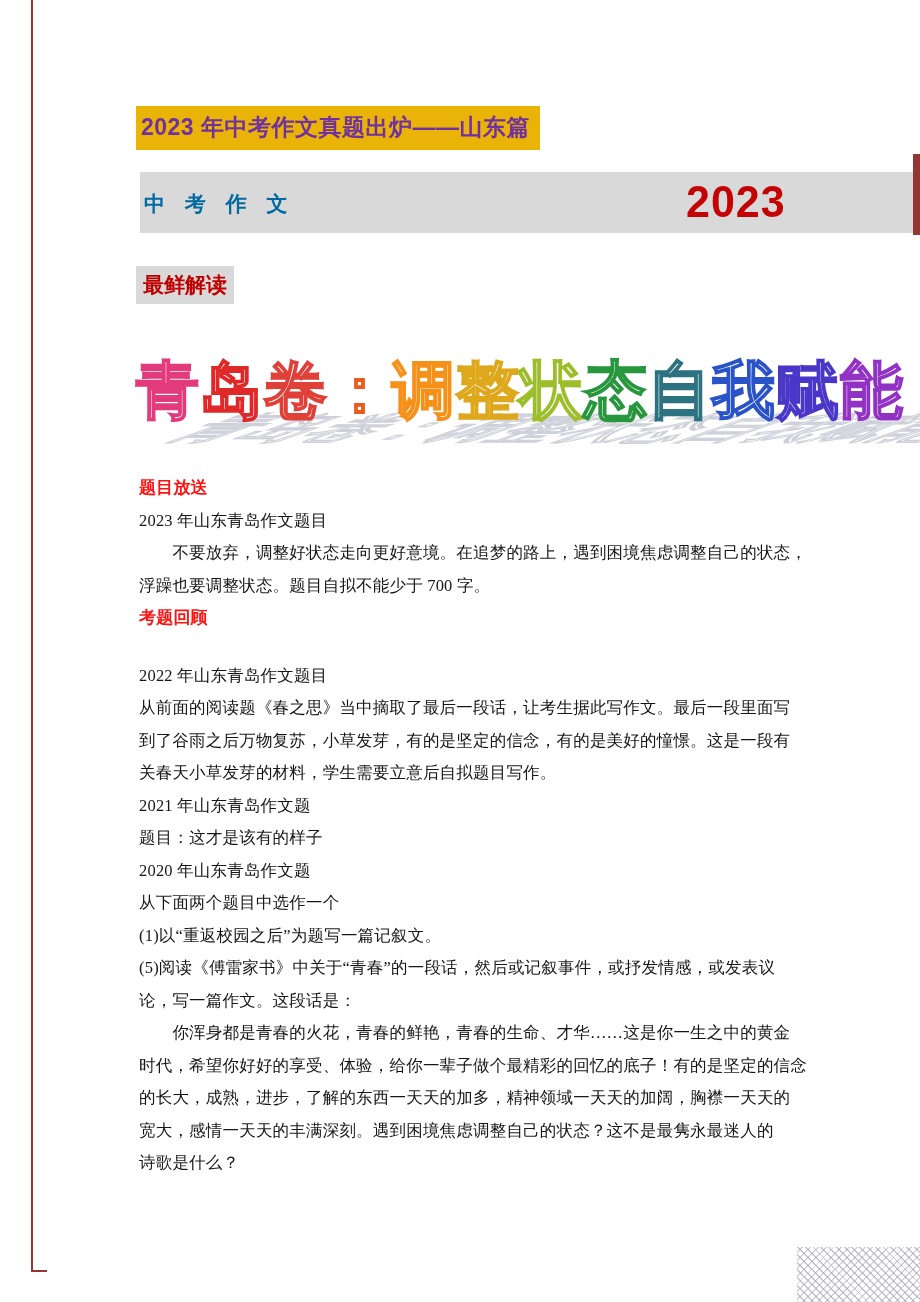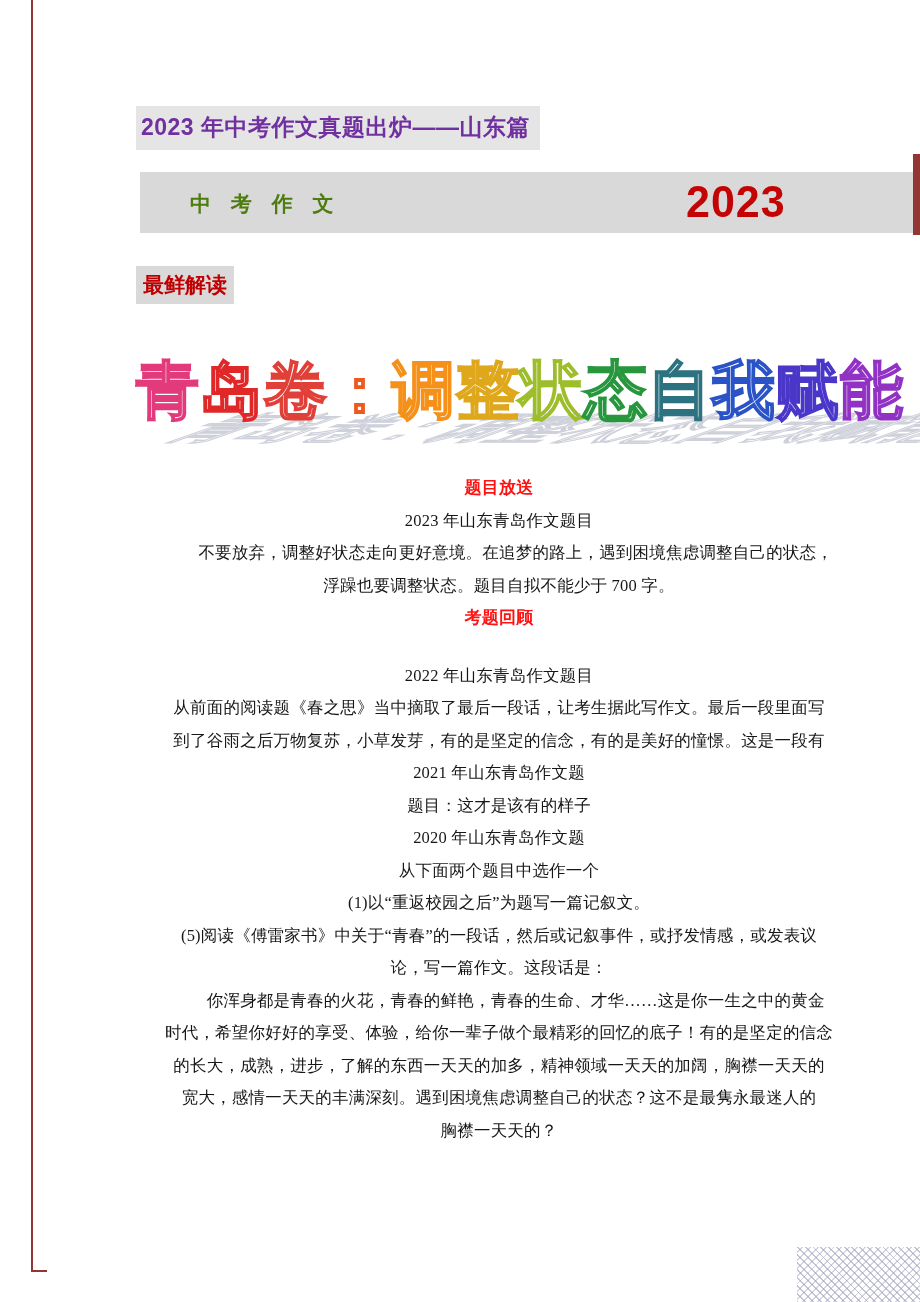--- a/index.html
+++ b/index.html
@@ -38,36 +38,36 @@
            font-weight:700;font-size:63px;line-height:1.25;letter-spacing:1px;}
   .wa-main{z-index:2;}
   .wa-main span{-webkit-text-stroke-width:1.8px;-webkit-text-fill-color:rgba(255,255,255,0.04);}
   .wa-shadow{z-index:1;left:2px;top:18px;transform:scaleY(.5) skewX(-55deg);
              transform-origin:12% 100%;opacity:.85;}
   .wa-shadow span{-webkit-text-stroke-width:1.2px;-webkit-text-fill-color:transparent;}
 
   
   .content{position:absolute;left:139px;top:472px;width:720px;
            font-family:"Liberation Serif","DejaVu Serif",serif;color:#161616;}
-  .line{height:32.5px;line-height:32.5px;font-size:16.5px;letter-spacing:.2px;white-space:nowrap;text-align:center;}
+  .line{height:32.5px;line-height:32.5px;font-size:16.5px;letter-spacing:.2px;white-space:nowrap;}
   .line.h{font-weight:700;font-size:17px;}
   .line.sp{height:25px;}
 </style>
 </head>
 <body>
 
 <div class="page">
 
   <div class="left-rule" style="background-color: rgb(148, 54, 52);"></div>
   <div class="left-rule-foot" style="background-color: rgb(148, 54, 52);"></div>
 
-  <h1 class="doc-title" style="color: rgb(112, 48, 160); background-color: #e5e5e5;">2023 年中考作文真题出炉——山东篇</h1>
+  <h1 class="doc-title" style="color: rgb(112, 48, 160); background-color: #eab308;">2023 年中考作文真题出炉——山东篇</h1>
 
   <div class="banner" style="background-color: rgb(217, 217, 217);">
-    <span class="banner-brand" style="color: #4d7c0f; margin-left: 46px;">中 考 作 文</span>
+    <span class="banner-brand" style="color: #0369a1;">中 考 作 文</span>
     <span class="banner-year" style="color: rgb(196, 4, 4);">2023</span>
   </div>
 
   <div class="right-mark" style="background-color: rgb(148, 54, 52);"></div>
 
   <div class="fresh" style="color: rgb(192, 0, 0); background-color: rgb(217, 217, 217);">最鲜解读</div>
 
   <div class="wordart">
     <div class="wa-line wa-shadow" id="wa-shadow"><span style="color: rgb(198, 200, 212); -webkit-text-stroke-color: rgb(198, 200, 212);">青</span><span style="color: rgb(198, 200, 212); -webkit-text-stroke-color: rgb(198, 200, 212);">岛</span><span style="color: rgb(198, 200, 212); -webkit-text-stroke-color: rgb(198, 200, 212);">卷</span><span style="color: rgb(198, 200, 212); -webkit-text-stroke-color: rgb(198, 200, 212);">：</span><span style="color: rgb(198, 200, 212); -webkit-text-stroke-color: rgb(198, 200, 212);">调</span><span style="color: rgb(198, 200, 212); -webkit-text-stroke-color: rgb(198, 200, 212);">整</span><span style="color: rgb(198, 200, 212); -webkit-text-stroke-color: rgb(198, 200, 212);">状</span><span style="color: rgb(198, 200, 212); -webkit-text-stroke-color: rgb(198, 200, 212);">态</span><span style="color: rgb(198, 200, 212); -webkit-text-stroke-color: rgb(198, 200, 212);">自</span><span style="color: rgb(198, 200, 212); -webkit-text-stroke-color: rgb(198, 200, 212);">我</span><span style="color: rgb(198, 200, 212); -webkit-text-stroke-color: rgb(198, 200, 212);">赋</span><span style="color: rgb(198, 200, 212); -webkit-text-stroke-color: rgb(198, 200, 212);">能</span></div>
     <div class="wa-line wa-main" id="wa-main"><span style="color: rgb(226, 58, 122); -webkit-text-stroke-color: rgb(226, 58, 122);">青</span><span style="color: rgb(224, 40, 40); -webkit-text-stroke-color: rgb(224, 40, 40);">岛</span><span style="color: rgb(224, 64, 56); -webkit-text-stroke-color: rgb(224, 64, 56);">卷</span><span style="color: rgb(238, 90, 30); -webkit-text-stroke-color: rgb(238, 90, 30);">：</span><span style="color: rgb(245, 144, 24); -webkit-text-stroke-color: rgb(245, 144, 24);">调</span><span style="color: rgb(223, 168, 28); -webkit-text-stroke-color: rgb(223, 168, 28);">整</span><span style="color: rgb(157, 190, 42); -webkit-text-stroke-color: rgb(157, 190, 42);">状</span><span style="color: rgb(39, 150, 60); -webkit-text-stroke-color: rgb(39, 150, 60);">态</span><span style="color: rgb(44, 114, 128); -webkit-text-stroke-color: rgb(44, 114, 128);">自</span><span style="color: rgb(43, 83, 200); -webkit-text-stroke-color: rgb(43, 83, 200);">我</span><span style="color: rgb(74, 54, 200); -webkit-text-stroke-color: rgb(74, 54, 200);">赋</span><span style="color: rgb(146, 50, 196); -webkit-text-stroke-color: rgb(146, 50, 196);">能</span></div>
@@ -76,29 +76,30 @@
   <div class="content" id="content">
       <div class="line h" style="color: rgb(254, 18, 18);">题目放送</div>
       <div class="line p">2023 年山东青岛作文题目</div>
       <div class="line p">　　不要放弃，调整好状态走向更好意境。在追梦的路上，遇到困境焦虑调整自己的状态，</div>
       <div class="line p">浮躁也要调整状态。题目自拟不能少于 700 字。</div>
       <div class="line h" style="color: rgb(254, 18, 18);">考题回顾</div>
       <div class="line sp"></div>
       <div class="line p">2022 年山东青岛作文题目</div>
       <div class="line p">从前面的阅读题《春之思》当中摘取了最后一段话，让考生据此写作文。最后一段里面写</div>
       <div class="line p">到了谷雨之后万物复苏，小草发芽，有的是坚定的信念，有的是美好的憧憬。这是一段有</div>
+      <div class="line p">关春天小草发芽的材料，学生需要立意后自拟题目写作。</div>
       <div class="line p">2021 年山东青岛作文题</div>
       <div class="line p">题目：这才是该有的样子</div>
       <div class="line p">2020 年山东青岛作文题</div>
       <div class="line p">从下面两个题目中选作一个</div>
       <div class="line p">(1)以“重返校园之后”为题写一篇记叙文。</div>
       <div class="line p">(5)阅读《傅雷家书》中关于“青春”的一段话，然后或记叙事件，或抒发情感，或发表议</div>
       <div class="line p">论，写一篇作文。这段话是：</div>
       <div class="line p">　　你浑身都是青春的火花，青春的鲜艳，青春的生命、才华……这是你一生之中的黄金</div>
       <div class="line p">时代，希望你好好的享受、体验，给你一辈子做个最精彩的回忆的底子！有的是坚定的信念</div>
       <div class="line p">的长大，成熟，进步，了解的东西一天天的加多，精神领域一天天的加阔，胸襟一天天的</div>
       <div class="line p">宽大，感情一天天的丰满深刻。遇到困境焦虑调整自己的状态？这不是最隽永最迷人的</div>
-      <div class="line p">胸襟一天天的？</div>
+      <div class="line p">诗歌是什么？</div>
     </div>
 
   <div class="hatch"></div>
 
 </div>
 
 </body></html>

